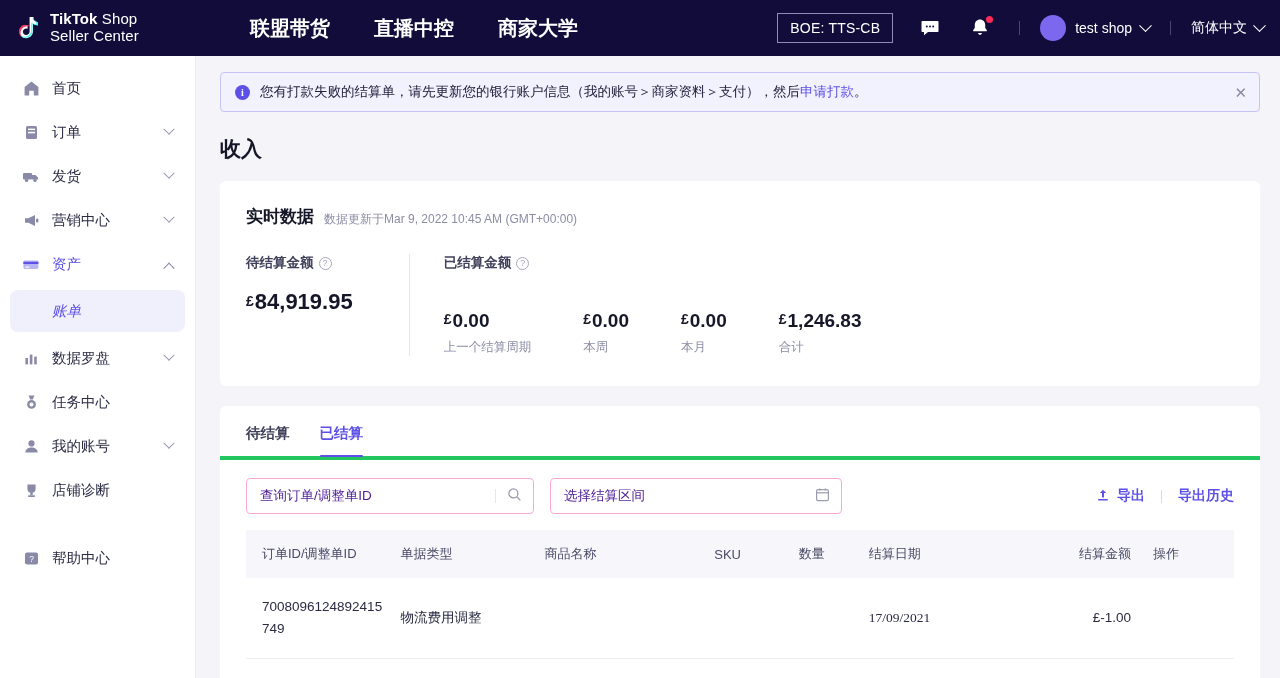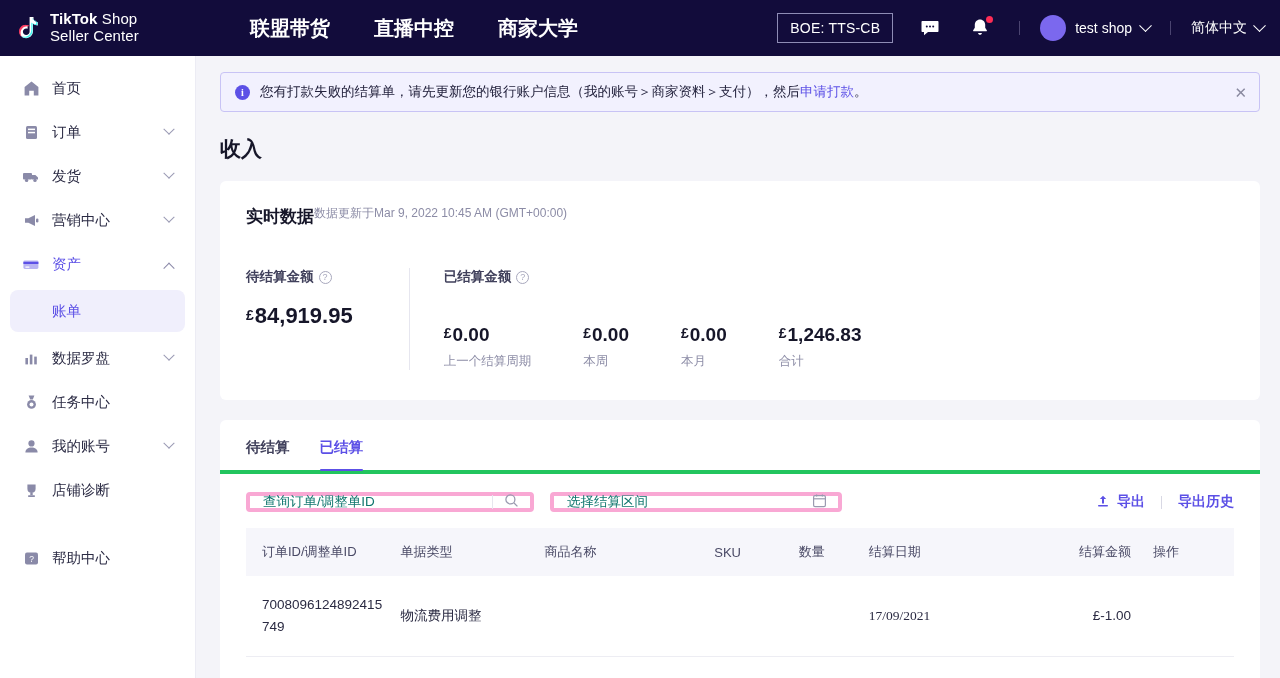--- a/index.html
+++ b/index.html
@@ -62,21 +62,21 @@
   .navitem.active { color: #5c50e6; }
   .navitem .arrow {
     margin-left: auto; width: 8px; height: 8px;
     border-right: 1.5px solid #9a9ab4; border-bottom: 1.5px solid #9a9ab4;
     transform: rotate(45deg) translate(-2px,-2px);
   }
   .navitem .arrow.up { transform: rotate(-135deg) translate(-3px,-3px); border-color: #8a88a8; }
   .subitem {
     height: 42px; margin: 4px 10px; padding-left: 42px;
     display: flex; align-items: center; border-radius: 8px;
-    font-size: 14.5px; color: #5c50e6; background: #f0effc; cursor: pointer; font-weight: 500;
+    font-size: 14.5px; color: #5c50e6; background: #f0effc; cursor: pointer; font-weight: 500; font-style: italic;
   }
   .navgap { height: 24px; }
 
   
   .main { flex: 1; padding: 16px 20px 0 24px; overflow: hidden; }
 
   .alert {
     background: #f2f1fe; border: 1px solid #c8c3f5; border-radius: 4px;
     height: 40px; display: flex; align-items: center; padding: 0 12px 0 14px;
     font-size: 13.5px; color: #23223d;
@@ -86,25 +86,25 @@
     font-size: 10px; display: flex; align-items: center; justify-content: center;
     margin-right: 10px; flex: none; font-weight: 700; font-family: "Liberation Serif", serif;
   }
   .alert a { color: #5c50e6; text-decoration: none; }
   .alert-x { margin-left: auto; color: #8a8aa0; font-size: 15px; cursor: pointer; line-height: 1; }
 
   .pagetitle { font-size: 21px; font-weight: 700; color: #161629; margin: 23px 0 18px 0; }
 
   .card { background: #fff; border-radius: 6px; padding: 24px 26px 30px 26px; }
 
-  .cardhead { display: flex; align-items: flex-start; }
+  .cardhead { display: flex; align-items: flex-end; gap: 10px; }
   .cardhead h2 { font-size: 17px; font-weight: 700; color: #161629; }
   .updated { font-size: 12px; color: #8c8ca6; }
 
-  .stats { display: flex; margin-top: 40px; }
+  .stats { display: flex; margin-top: 26px; }
   .statgrp { display: flex; }
   .statcol { min-width: 0; }
   .statlabel { font-size: 13.5px; color: #41415c; font-weight: 700; display: flex; align-items: center; gap: 5px; }
   .qmark {
     width: 13px; height: 13px; border-radius: 50%; border: 1px solid #a8a8bd;
     color: #a8a8bd; font-size: 9px; display: inline-flex; align-items: center; justify-content: center;
     font-weight: 400; cursor: pointer;
   }
   .statval { font-size: 22px; font-weight: 700; color: #161629; margin-top: 17px; white-space: nowrap; }
   .statval .cur { font-size: 14px; font-weight: 700; vertical-align: 3px; margin-right: 1px; }
@@ -116,23 +116,23 @@
   .card2 { margin-top: 20px; padding: 0 0 0 0; }
   .tabs { display: flex; gap: 30px; padding: 18px 26px 0 26px; border-bottom: 4px solid #22c55e; }
   .tab { font-size: 14.5px; color: #41415c; font-weight: 700; padding-bottom: 13px; cursor: pointer; position: relative; }
   .tab.active { color: #5c50e6; }
   .tab.active::after {
     content: ''; position: absolute; left: 0; right: 0; bottom: -1px; height: 2.5px; background: #5c50e6; border-radius: 2px;
   }
 
   .filters { display: flex; align-items: center; padding: 18px 26px 16px 26px; }
   .inputbox {
-    width: 288px; height: 20px; border: 4px solid #f9a8d4; border-radius: 4px;
+    width: 288px; height: 36px; border: 1px solid #f9a8d4; border-radius: 4px;
     display: flex; align-items: center; padding: 0 11px 0 13px; background: #fff;
-    font-size: 13.5px; color: #0f766e; cursor: text;
+    font-size: 13.5px; color: #4c1d95; cursor: text;
   }
   .inputbox .ph { flex: 1; }
   .inputbox .vbar { width: 1px; height: 14px; background: #e6e6ee; margin-right: 11px; }
   .inputbox.dates { width: 292px; margin-left: 16px; }
   .exports { margin-left: auto; display: flex; align-items: center; gap: 0; }
   .exportbtn { color: #5c50e6; font-size: 14px; font-weight: 700; display: flex; align-items: center; gap: 7px; cursor: pointer; }
   .exp-sep { width: 1px; height: 13px; background: #d8d8e4; margin: 0 16px; }
 
   
   table { width: 100%; border-collapse: collapse; table-layout: fixed; }

